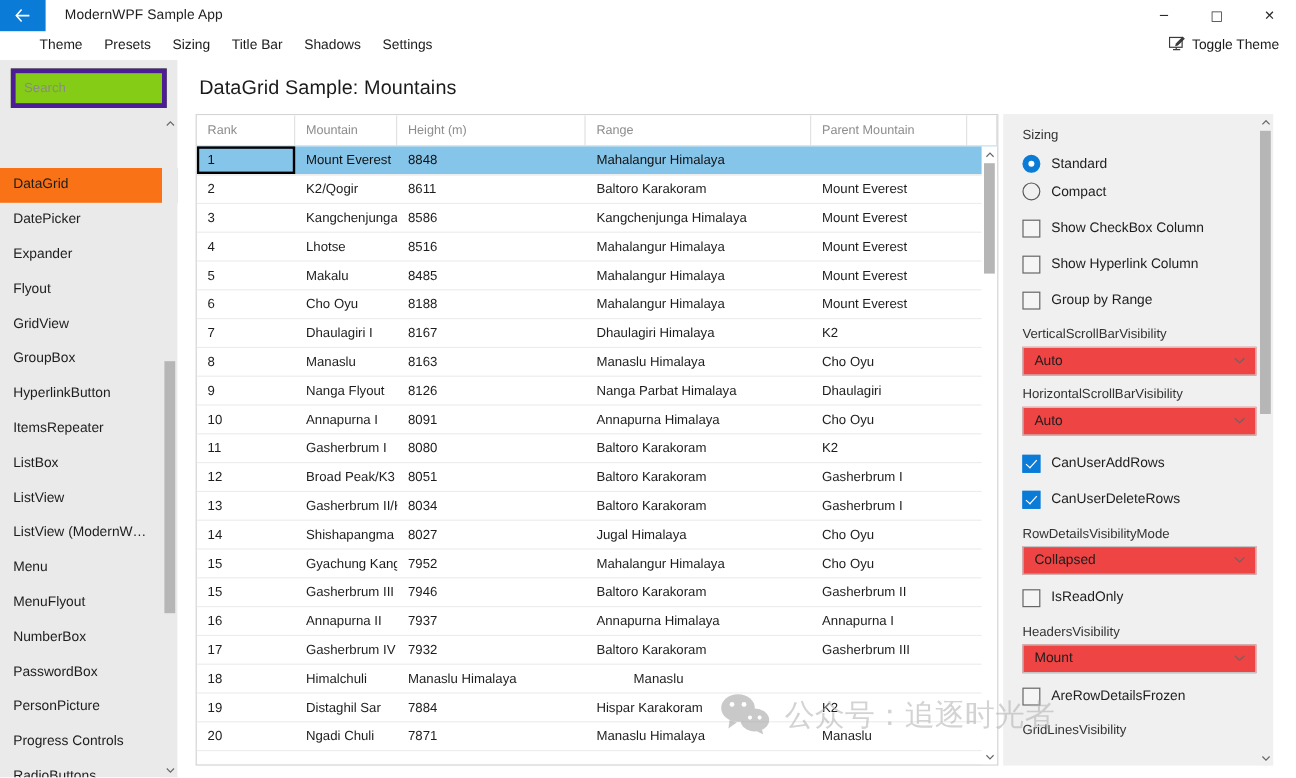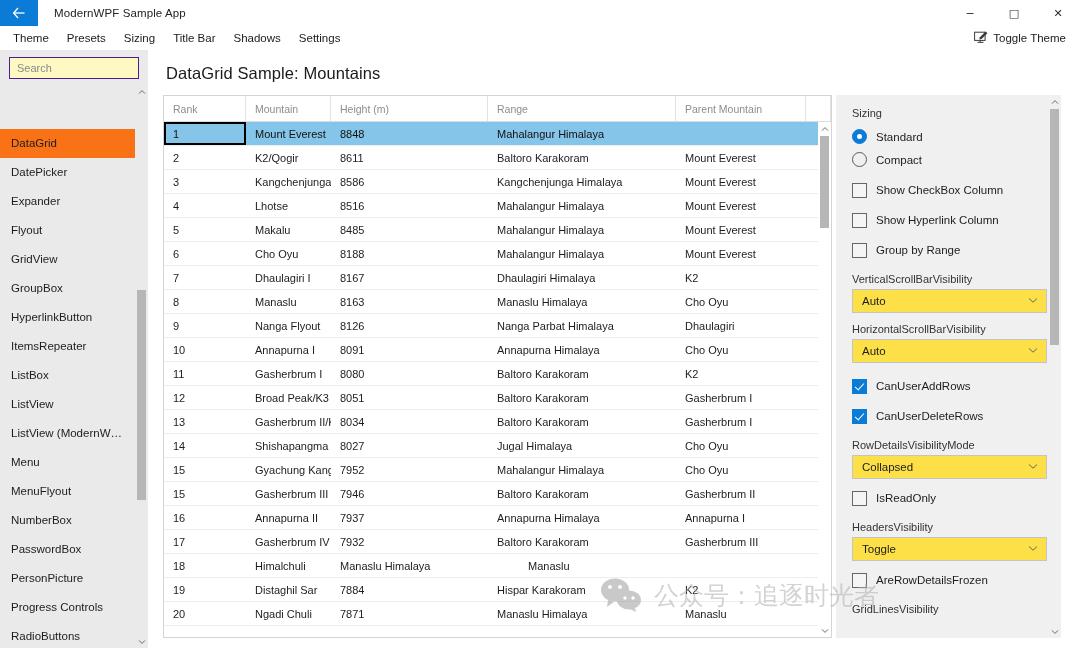--- a/index.html
+++ b/index.html
@@ -44,21 +44,21 @@
     font-size: 11px; color: #2b2b2b; cursor: pointer;
     font-family: "DejaVu Sans", sans-serif;
   }
 
   
   .menubar {
     height: 24px; flex: 0 0 24px;
     display: flex; align-items: center;
     background: #ffffff;
     position: relative;
-    padding-left: 4px;
+    padding-left: 24px;
     z-index: 4;
   }
   .menu-item {
     font-size: 11.5px; color: #1b1b1b;
     padding: 3px 9px; cursor: pointer; white-space: nowrap;
   }
   .menubar-spacer { flex: 1 1 auto; }
   .toggle-theme {
     display: flex; align-items: center; gap: 5px;
     font-size: 11.5px; color: #1b1b1b;
@@ -73,22 +73,22 @@
 
   
   .sidebar {
     width: 148px; flex: 0 0 148px;
     background: #eaeaea;
     display: flex; flex-direction: column;
     position: relative;
   }
   .search-wrap { padding: 7px 9px 6px 9px; }
   .search-box {
-    height: 22px; background: #fef9c3;
-    border: 1px solid #4c1d95;
+    height: 33px; background: #84cc16;
+    border: 4px solid #4c1d95;
     display: flex; align-items: center;
     padding: 0 4px 0 7px;
   }
   .search-box input {
     flex: 1 1 auto; border: 0; outline: 0; background: transparent;
     font-family: "Liberation Sans", sans-serif;
     font-size: 11px; color: #222;
   }
   .search-box input::placeholder { color: #8a8a8a; }
   .search-icon { flex: 0 0 auto; display: flex; align-items: center; padding-left: 2px; cursor: pointer; }
@@ -233,21 +233,21 @@
   .checkbox.checked { background: #0a7bd6; border-color: #0a7bd6; }
   .checkbox.checked::after {
     content: ""; position: absolute; left: 4px; top: 1px;
     width: 4px; height: 8px;
     border: solid #fff; border-width: 0 1.8px 1.8px 0;
     transform: rotate(42deg);
   }
   .check-row { height: 26px; margin-bottom: 4px; }
 
   .combo {
-    height: 24px; background: #fde047; border: 1px solid #c4c4c4;
+    height: 24px; background: #ef4444; border: 1px solid #c4c4c4;
     display: flex; align-items: center; justify-content: space-between;
     padding: 0 8px 0 9px; margin-bottom: 6px; cursor: pointer;
   }
   .combo-value { font-size: 11.5px; color: #1d1d1d; }
   .combo-caret { font-size: 8px; color: #555; }
 
   .opt-scrollbar {
     position: absolute; top: 0; right: 0; width: 13px; height: 100%;
     background: #f0f0f0; cursor: pointer;
   }
@@ -646,21 +646,21 @@
         </span>
       </div>
 
       <div class="check-row">
         <span class="checkbox"></span>
         <span class="check-label">IsReadOnly</span>
       </div>
 
       <div class="opt-group-label">HeadersVisibility</div>
       <div class="combo">
-        <span class="combo-value">Toggle</span>
+        <span class="combo-value">Mount</span>
         <span class="combo-caret">
           <svg width="10" height="7" viewBox="0 0 10 7">
               <path d="M1 1.5 L5 5.2 L9 1.5" stroke="#666" stroke-width="1" fill="none"></path>
             </svg>
         </span>
       </div>
 
       <div class="check-row">
         <span class="checkbox"></span>
         <span class="check-label">AreRowDetailsFrozen</span>

